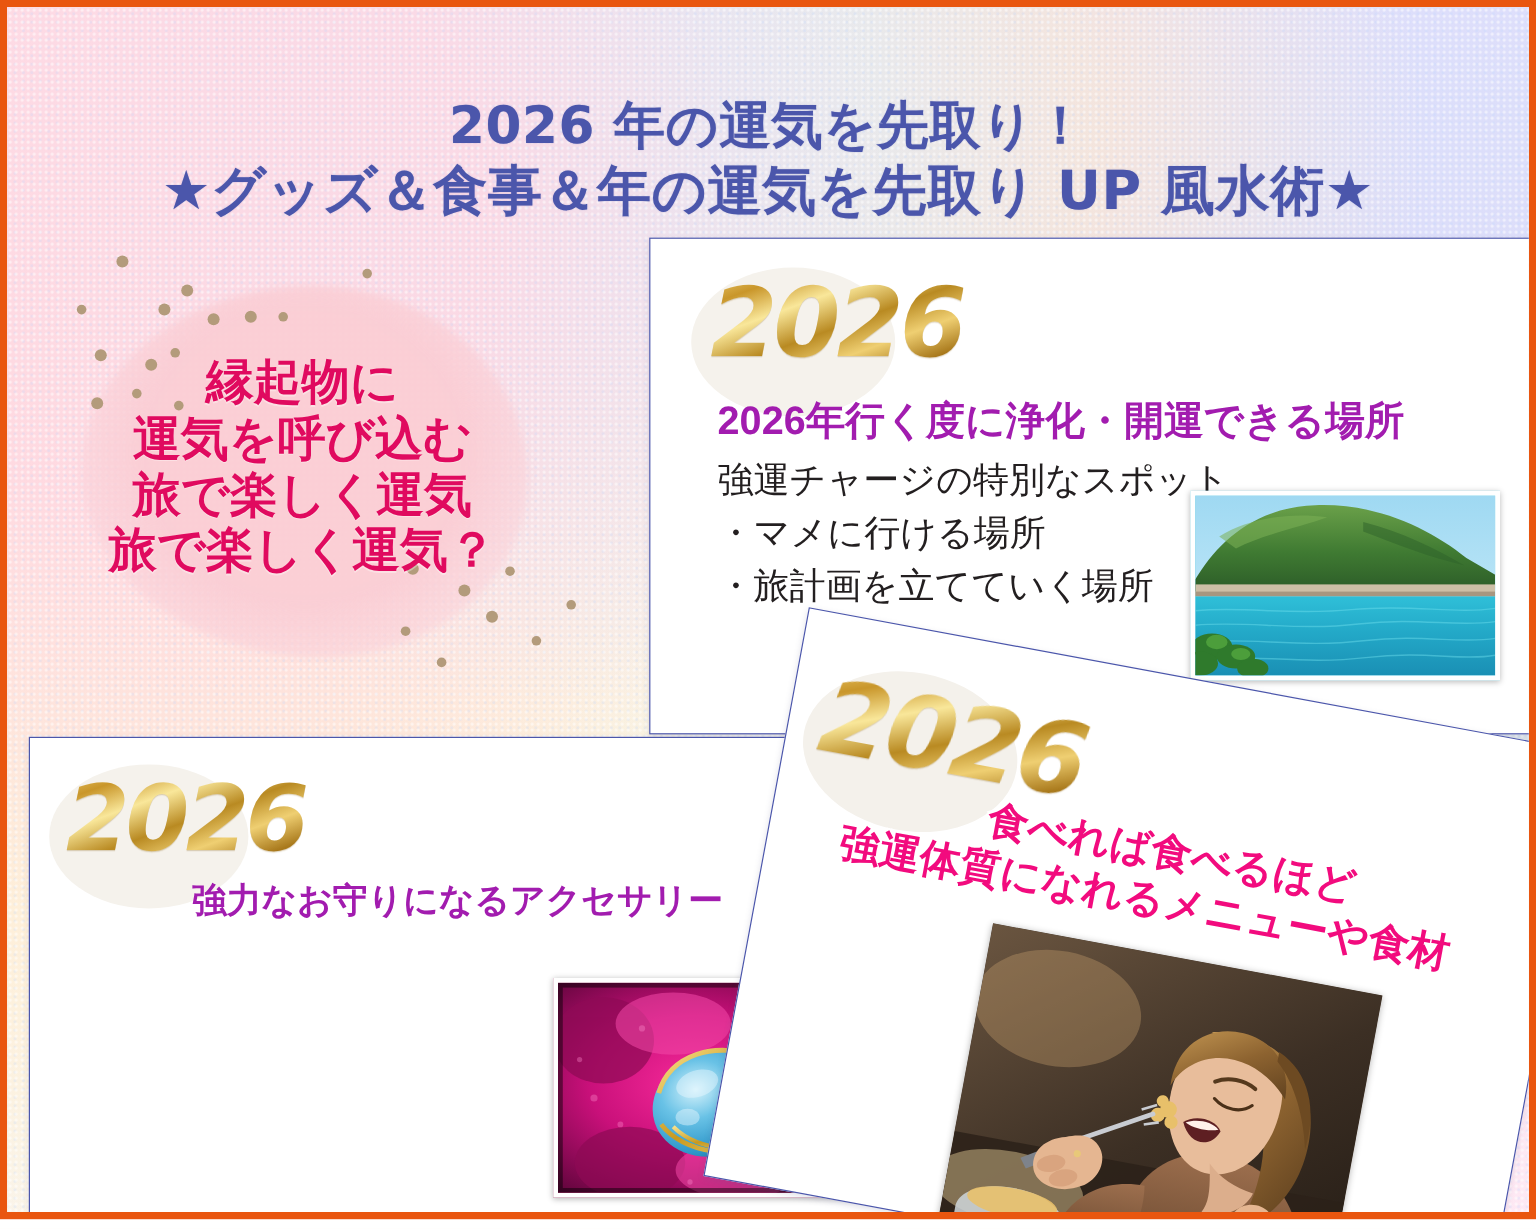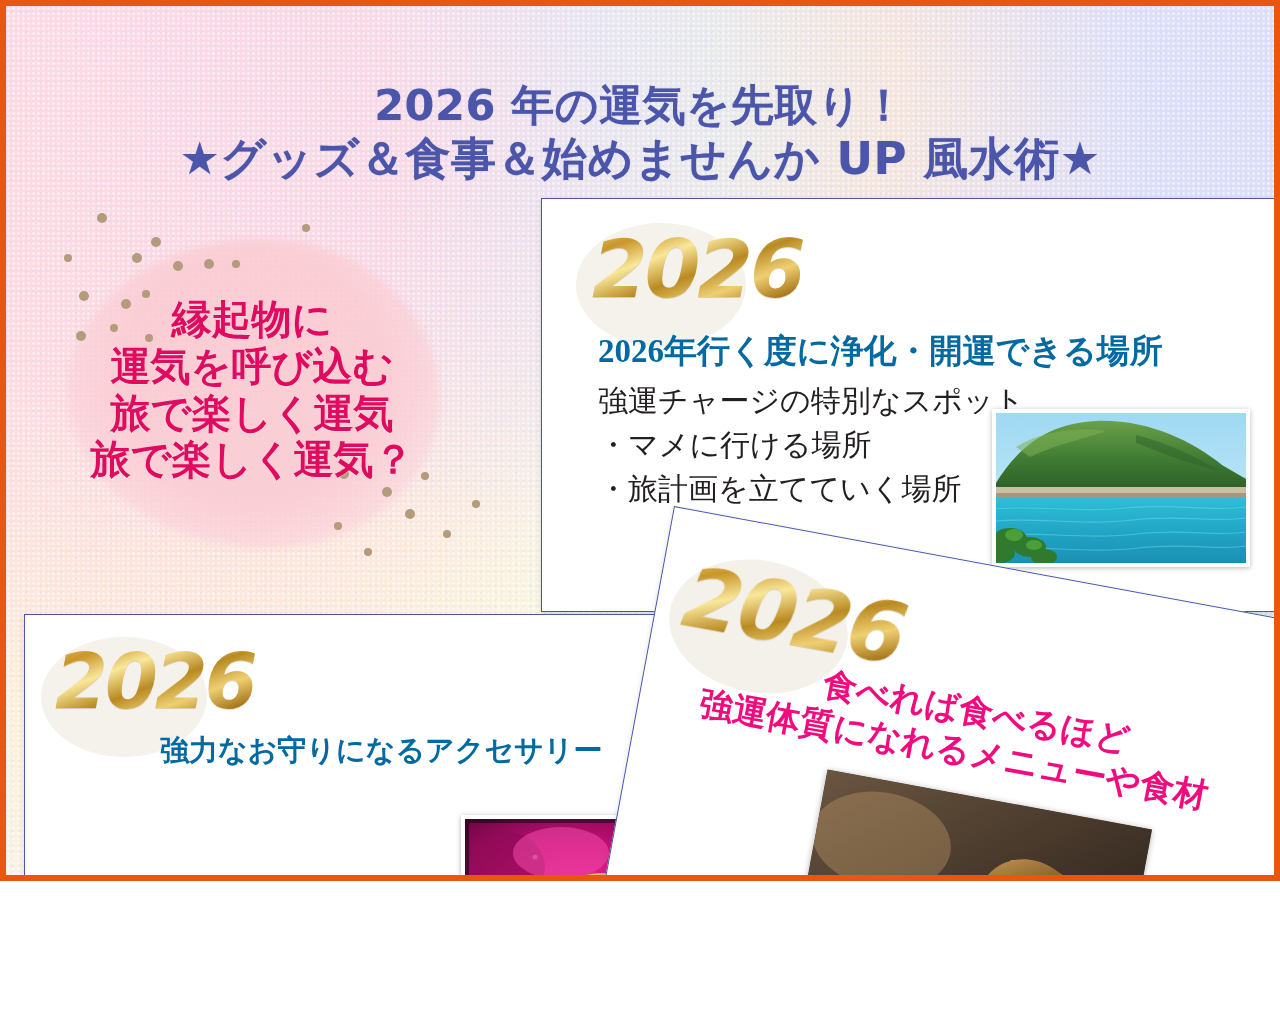--- a/index.html
+++ b/index.html
@@ -3,21 +3,21 @@
 <meta charset="utf-8">
 <title>2026 Fusui</title>
 <style>
   html,body{margin:0;padding:0;}
   body{
     width:1280px;height:1024px;overflow:hidden;
     font-family:"Liberation Sans","DejaVu Sans",sans-serif;
     background:#ffffff;
   }
   #stage{
-    position:relative;width:1280px;height:881px;overflow:hidden;
+    position:relative;width:1280px;height:1016px;overflow:hidden;
     box-sizing:border-box;
     border:6px solid #e9560f;
     background:#fdf6f2;
   }
 
   
   #bg{position:absolute;inset:0;overflow:hidden;}
   .grain{
     position:absolute;inset:-10px;
     background-image:
@@ -91,22 +91,22 @@
     position:absolute;
     font-family:"DejaVu Sans","Liberation Sans",sans-serif;
     font-weight:700;font-style:italic;
     letter-spacing:-3px;
     background:linear-gradient(160deg,#f6d980 0%,#c9962a 18%,#f9e79a 34%,#b98a22 52%,#efcf72 68%,#a8781b 84%,#e9c862 100%);
     -webkit-background-clip:text;background-clip:text;
     color:transparent;-webkit-text-fill-color:transparent;
     filter:drop-shadow(0 1px 0 rgba(140,100,20,.25));
   }
   .cardhead{
-    position:absolute;color:#0369a1;
-    font-family:Liberation Serif, serif;
+    position:absolute;color:#a21caf;
+    font-family:Liberation Sans, sans-serif;
     font-weight:700;white-space:nowrap;
   }
   .cardbody{
     position:absolute;color:#231f20;
     font-family:"DejaVu Sans","Liberation Sans",sans-serif;
     font-weight:400;line-height:1.46;white-space:pre-line;
   }
 
   
   #cardA{left:535px;top:192px;width:740px;height:412px;}
@@ -189,21 +189,21 @@
         <span class="dot" style="left: 437px; top: 524px; width: 8px; height: 8px;"></span>
         <span class="dot" style="left: 328px; top: 516px; width: 8px; height: 8px;"></span>
         <span class="dot" style="left: 466px; top: 494px; width: 8px; height: 8px;"></span>
         <span class="dot" style="left: 358px; top: 542px; width: 8px; height: 8px;"></span>
         <span class="dot" style="left: 296px; top: 218px; width: 8px; height: 8px;"></span>
       </div>
   </div>
 
   <h1 id="headline">
     <span class="l1">2026 年の運気を先取り！</span>
-    <span class="l2">★グッズ＆食事＆始めませんか UP 風水術★</span>
+    <span class="l2">★グッズ＆食事＆年の運気を先取り UP 風水術★</span>
   </h1>
 
   <div id="leftcopy">
     <span>縁起物に</span>
     <span>運気を呼び込む</span>
     <span>旅で楽しく運気</span>
     <span>旅で楽しく運気？</span>
   </div>
 
   <div id="cardA" class="card">

